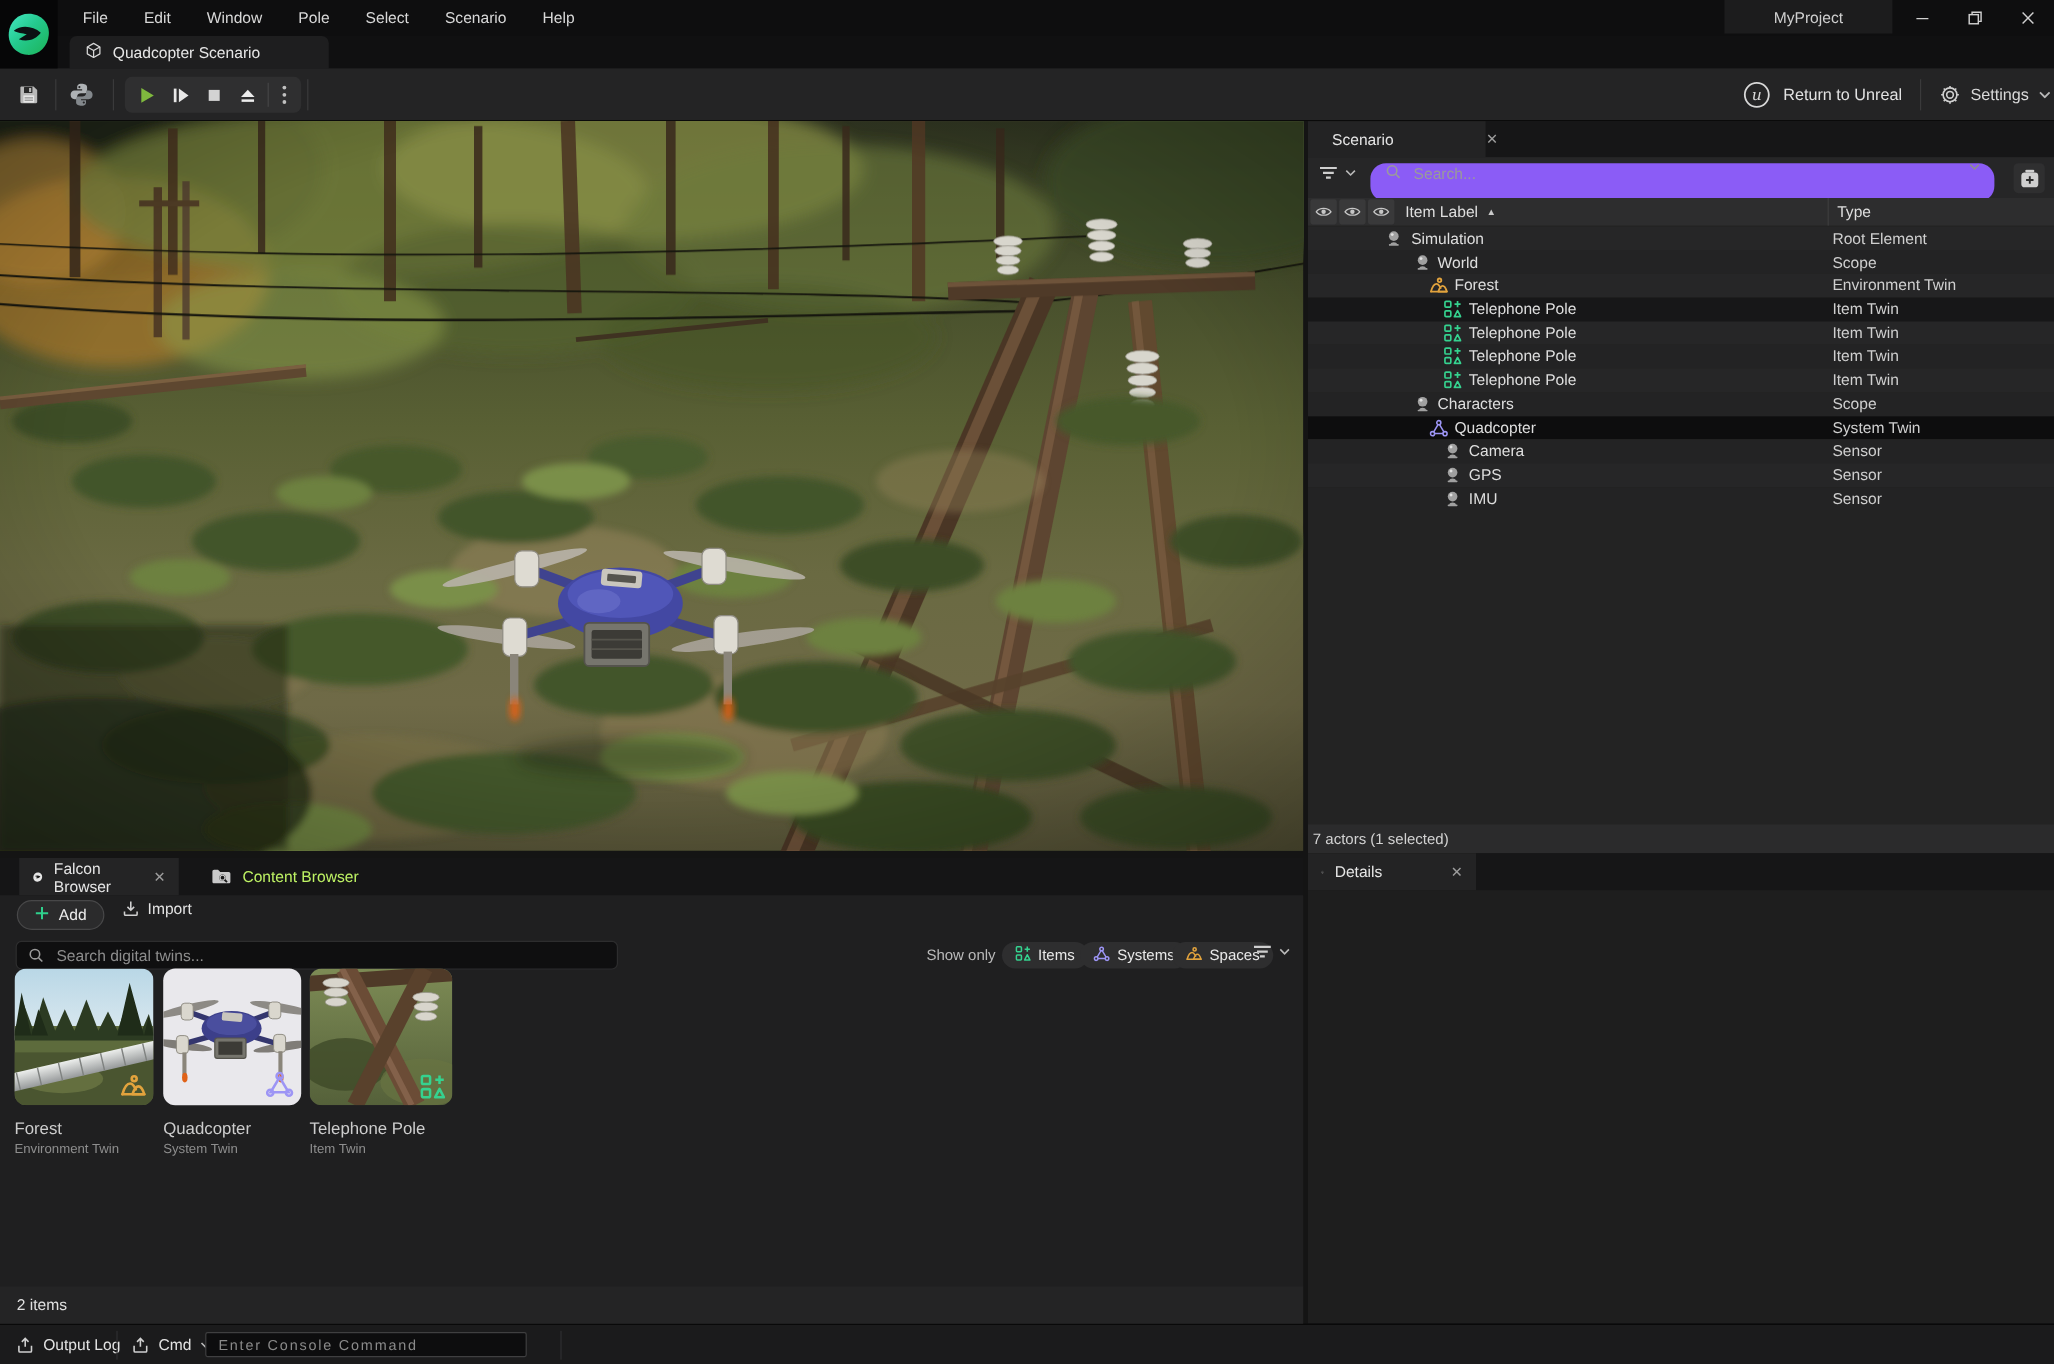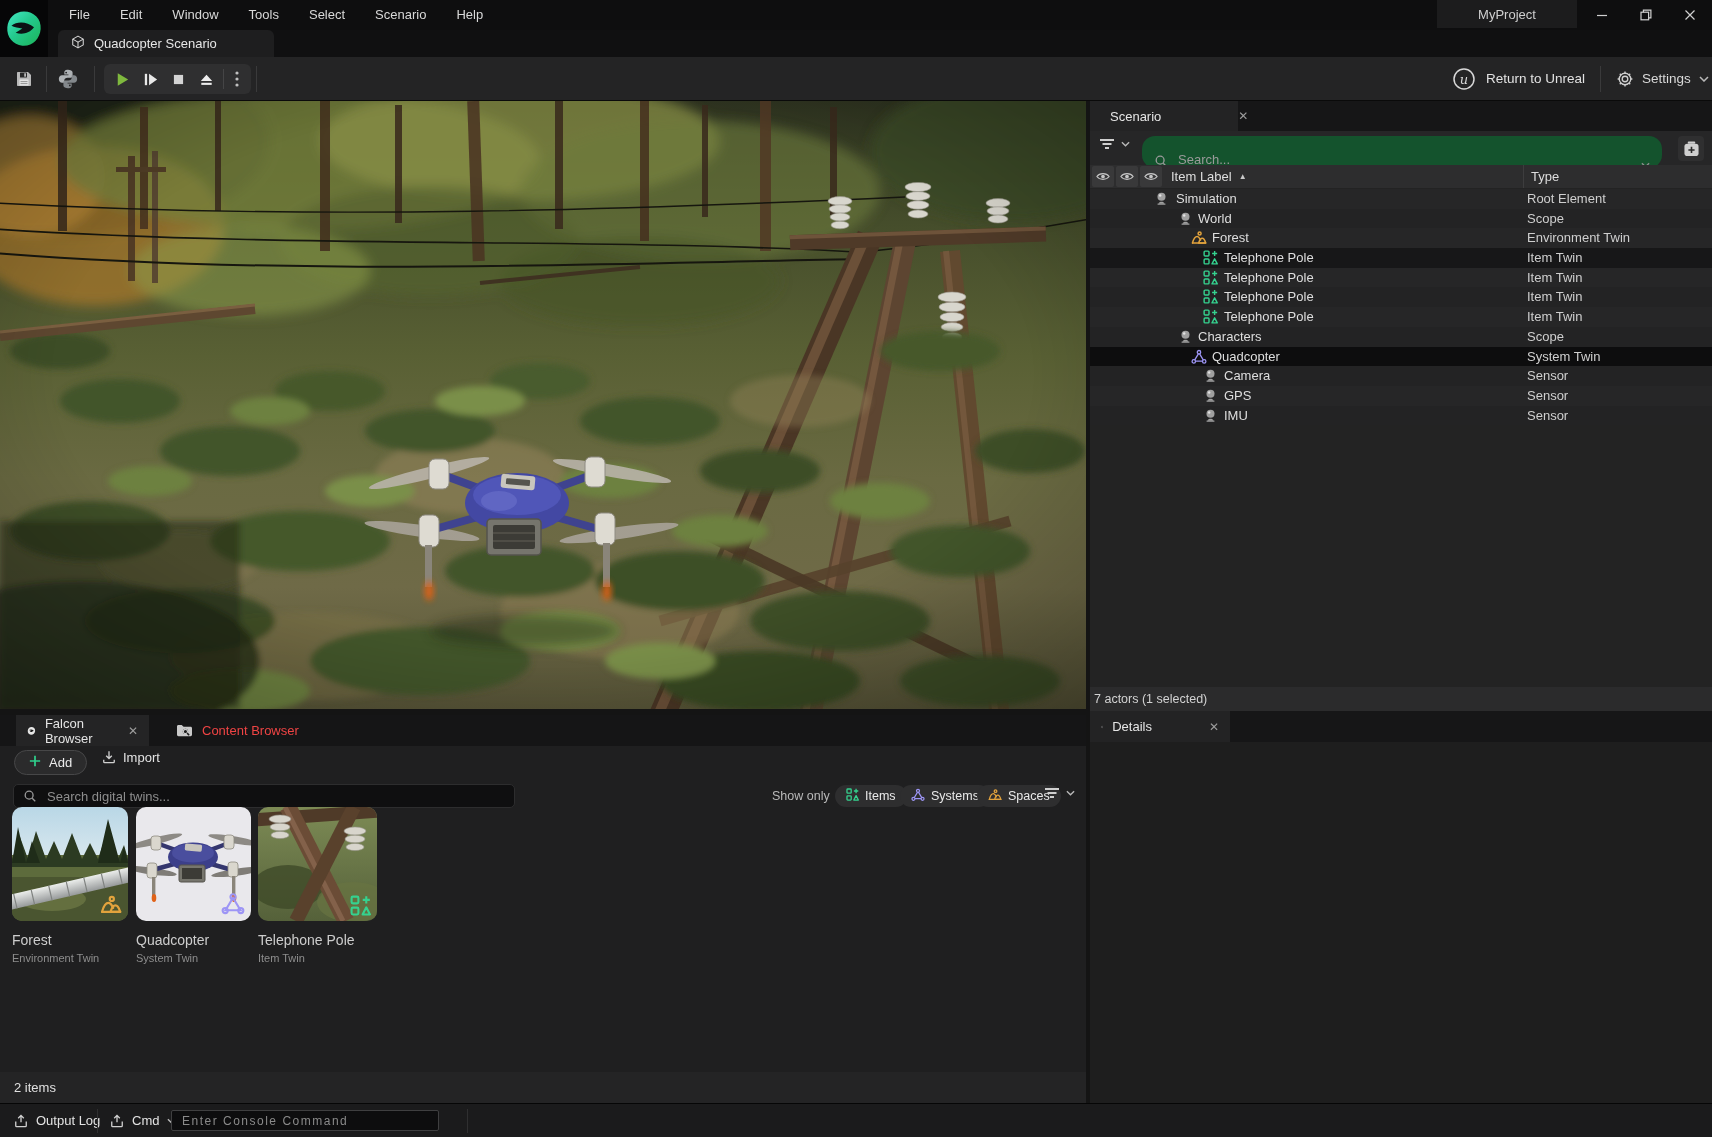--- a/index.html
+++ b/index.html
@@ -34,21 +34,21 @@
   .viewport{left:0;top:101px;width:1086px;height:608px;background:#3a3d27;overflow:hidden}
 
   
   .rpanel{left:1090px;top:101px;width:622px;height:1002px;background:#1e1e1e}
   .rp-tabs{position:absolute;left:0;top:0;width:622px;height:30px;background:#161617}
   .tab{position:absolute;display:flex;align-items:center;gap:9px;padding:0 11px;box-sizing:border-box;font-size:13px;color:#e5e5e5}
   .tab .x{margin-left:auto;color:#9d9d9d;font-size:12px;line-height:1}
   .tab-scenario{left:0;top:0;width:148px;height:30px;background:#232324}
   .rp-search{position:absolute;left:0;top:30px;width:622px;height:34px;background:#262627}
   .rp-filterbtn{position:absolute;left:9px;top:7px;display:flex;align-items:center;gap:6px;color:#cfcfcf}
-  .rp-searchpill{position:absolute;left:52px;top:5px;width:520px;height:32px;background:#14532d;border-radius:13px;display:flex;align-items:flex-end;gap:8px;padding:0 12px;box-sizing:border-box}
+  .rp-searchpill{position:absolute;left:52px;top:5px;width:520px;height:32px;background:#8b5cf6;border-radius:13px;display:flex;align-items:flex-start;gap:8px;padding:0 12px;box-sizing:border-box}
   .rp-searchpill input{flex:1;background:transparent;border:none;outline:none;color:#ddd;font-size:13px}
   .rp-searchpill input::placeholder{color:#9a9a9a}
   .rp-addbox{position:absolute;right:8px;top:5px;width:26px;height:25px;background:#2f2f30;border-radius:4px;display:flex;align-items:center;justify-content:center}
   .rp-tree{position:absolute;left:0;top:64px;width:636px;height:523px;background:#232323}
   .rp-header{position:absolute;left:0;top:0;width:622px;height:23px;background:#2d2d2e;display:flex;align-items:center;font-size:13px;color:#dedede}
   .eye-cell{width:22px;height:21px;background:#39393a;border-radius:2px;margin-left:2px;display:flex;align-items:center;justify-content:center;color:#c6c6c6}
   .hdr-label{margin-left:9px}
   .hdr-arrow{font-size:8px;color:#c9c9c9;margin-left:7px}
   .hdr-sep{position:absolute;left:433px;top:0;width:1px;height:23px;background:#3d3d3e}
   .hdr-type{position:absolute;left:441px}
@@ -68,21 +68,21 @@
   .rp-scroll{position:absolute;right:2px;top:124px;width:5px;height:32px;background:#5a5a5b;border-radius:3px}
   .rp-status{position:absolute;left:0;top:586px;width:622px;height:24px;background:#2b2b2c;color:#d2d2d2;font-size:12.5px;line-height:24px;padding-left:4px;box-sizing:border-box}
   .details-tabs{position:absolute;left:0;top:610px;width:622px;height:31px;background:#161617}
   .tab-details{left:0;top:0;width:140px;height:31px;background:#232324}
   .details-body{position:absolute;left:0;top:641px;width:622px;height:361px;background:#1e1e1e}
 
   
   .bpanel{left:0;top:715px;width:1086px;height:388px;background:#1f1f20}
   .bp-tabs{position:absolute;left:0;top:0;width:1086px;height:31px;background:#151516}
   .tab-falcon{left:16px;top:0;width:133px;height:31px;background:#242425}
-  .tab-content{left:165px;top:0;width:176px;height:31px;color:#ef4444}
+  .tab-content{left:165px;top:0;width:176px;height:31px;color:#bef264}
   .add-pill{position:absolute;left:14px;top:35px;height:25px;border-radius:14px;background:#2b2b2c;border:1px solid #474748;display:flex;align-items:center;gap:8px;padding:0 14px;font-size:13px;color:#ececec;box-sizing:border-box}
   .import-btn{position:absolute;left:102px;top:35px;height:25px;display:flex;align-items:flex-start;gap:7px;font-size:13px;color:#e3e3e3}
   .bp-input{position:absolute;left:13px;top:69px;width:502px;height:24px;background:#0f0f10;border:1px solid #2d2d2e;border-radius:5px;display:flex;align-items:center;gap:8px;padding:0 9px;box-sizing:border-box}
   .bp-input input{flex:1;background:transparent;border:none;outline:none;color:#ddd;font-size:13px}
   .bp-input input::placeholder{color:#8d8d8d}
   .show-only{position:absolute;left:772px;top:69px;height:24px;display:flex;align-items:center;font-size:12.5px;color:#b9b9b9}
   .fpill{position:absolute;top:70px;height:22px;border-radius:11px;background:#2e2e2f;display:flex;align-items:center;gap:6px;padding:0 11px;font-size:12.5px;color:#e9e9e9;box-sizing:border-box}
   .fp-items{left:835px}.fp-systems{left:900px}.fp-spaces{left:977px}
   .bp-filter{position:absolute;left:1044px;top:72px;display:flex;align-items:center;gap:6px;color:#cfcfcf}
   .card{position:absolute;top:92px}
@@ -112,21 +112,21 @@
 </head>
 <body>
 
 <div class="app">
 
   <div class="abs titlebar">
     <div class="abs menus">
       <div class="menu-item">File</div>
       <div class="menu-item">Edit</div>
       <div class="menu-item">Window</div>
-      <div class="menu-item">Tools</div>
+      <div class="menu-item">Pole</div>
       <div class="menu-item">Select</div>
       <div class="menu-item">Scenario</div>
       <div class="menu-item">Help</div>
     </div>
     <div class="abs project-box">MyProject</div>
     <div class="abs winbtns">
       <div class="winbtn">
           <svg width="12" height="12" viewBox="0 0 12 12" stroke="#d0d0d0" stroke-width="1.2">
             <path d="M1 6.5H11"></path>
           </svg>

